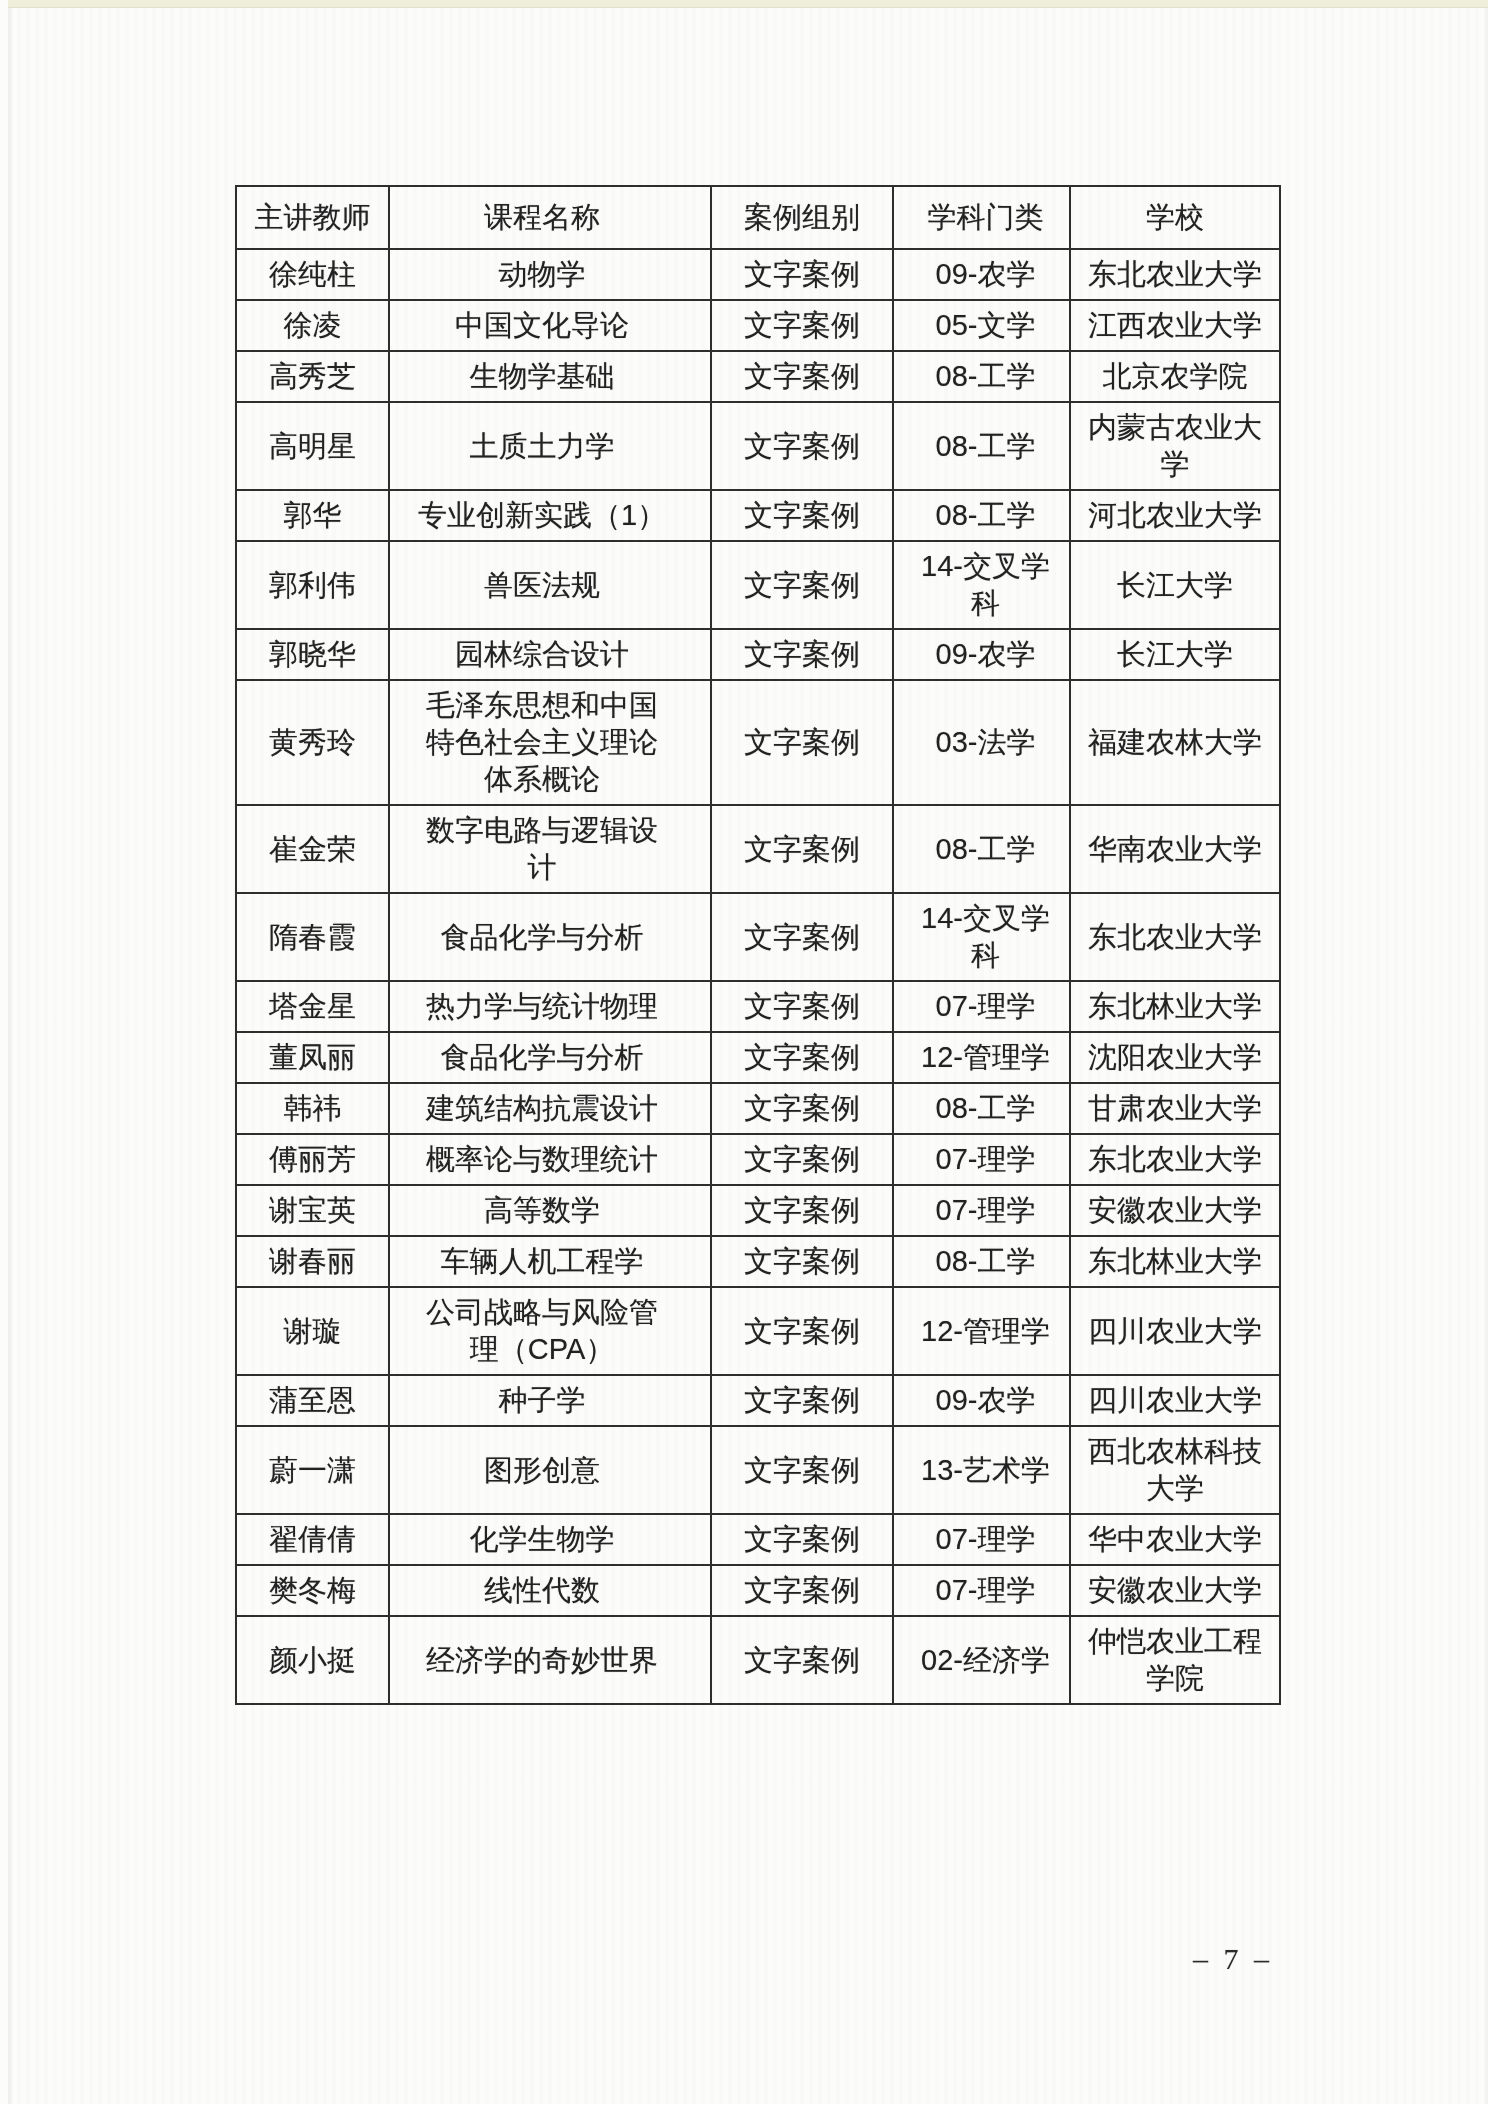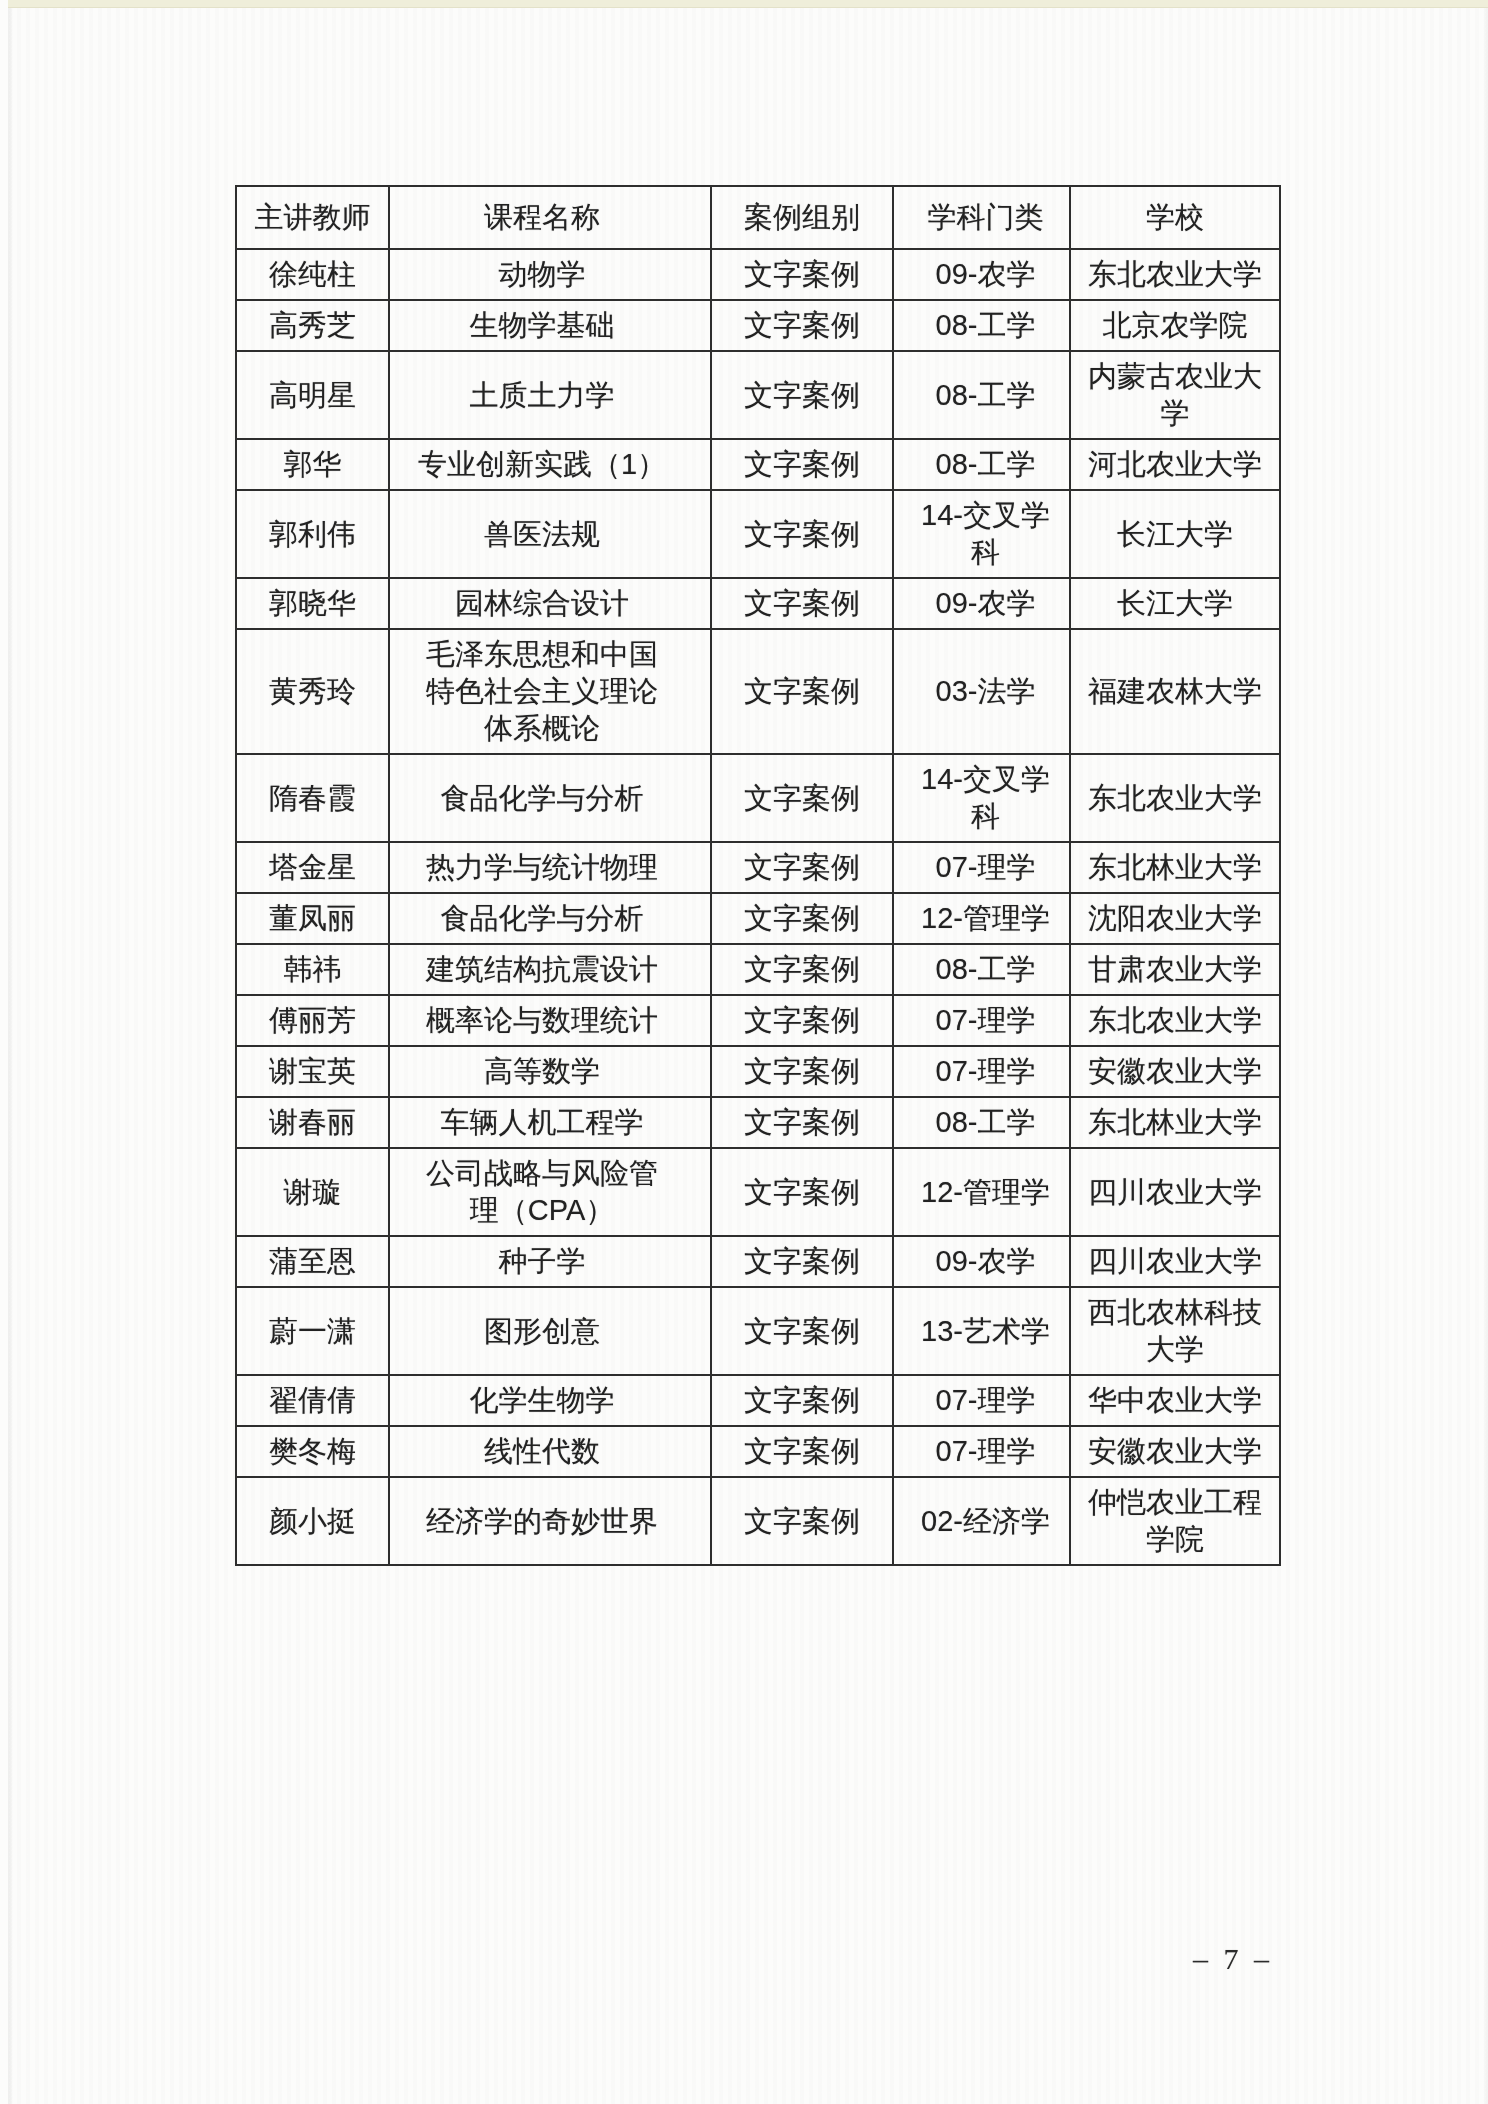--- a/index.html
+++ b/index.html
@@ -91,20 +91,27 @@
     </thead>
     <tbody>
         <tr>
           <td>徐纯柱</td>
           <td>动物学</td>
           <td>文字案例</td>
           <td>09-农学</td>
           <td>东北农业大学</td>
         </tr>
         <tr>
+          <td>徐凌</td>
+          <td>中国文化导论</td>
+          <td>文字案例</td>
+          <td>05-文学</td>
+          <td>江西农业大学</td>
+        </tr>
+        <tr>
           <td>高秀芝</td>
           <td>生物学基础</td>
           <td>文字案例</td>
           <td>08-工学</td>
           <td>北京农学院</td>
         </tr>
         <tr>
           <td>高明星</td>
           <td>土质土力学</td>
           <td>文字案例</td>
@@ -133,20 +140,27 @@
           <td>长江大学</td>
         </tr>
         <tr>
           <td>黄秀玲</td>
           <td>毛泽东思想和中国特色社会主义理论体系概论</td>
           <td>文字案例</td>
           <td>03-法学</td>
           <td>福建农林大学</td>
         </tr>
         <tr>
+          <td>崔金荣</td>
+          <td>数字电路与逻辑设计</td>
+          <td>文字案例</td>
+          <td>08-工学</td>
+          <td>华南农业大学</td>
+        </tr>
+        <tr>
           <td>隋春霞</td>
           <td>食品化学与分析</td>
           <td>文字案例</td>
           <td>14-交叉学科</td>
           <td>东北农业大学</td>
         </tr>
         <tr>
           <td>塔金星</td>
           <td>热力学与统计物理</td>
           <td>文字案例</td>

